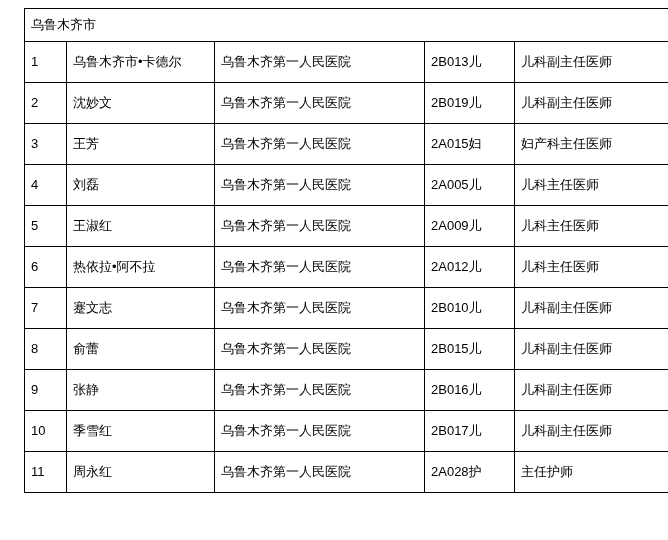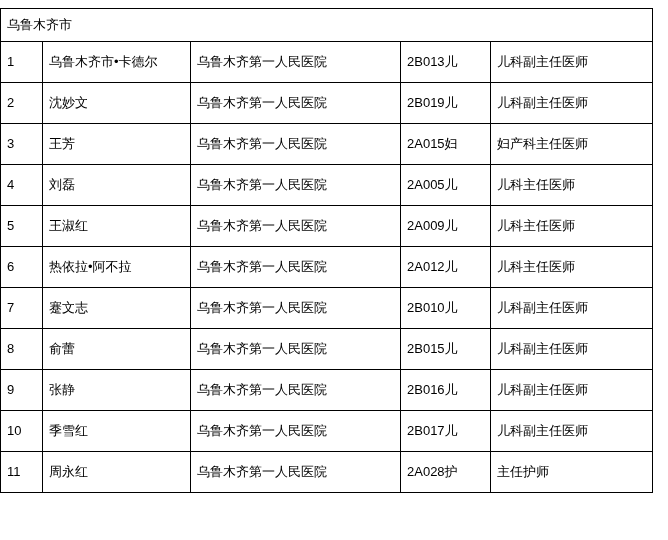--- a/index.html
+++ b/index.html
@@ -11,21 +11,21 @@
     width: 668px;
     height: 540px;
     font-family: "Liberation Sans", "DejaVu Sans", sans-serif;
     color: #000000;
     overflow: hidden;
   }
   .page {
     width: 668px;
     height: 472px;
     box-sizing: border-box;
-    padding: 8px 8px 0 0;
+    padding: 8px 8px 0 24px;
   }
   table.doc-table {
     border-collapse: collapse;
     width: 652px;
     table-layout: fixed;
   }
   table.doc-table td,
   table.doc-table th {
     border: 1px solid #000000;
     padding: 0 6px;

